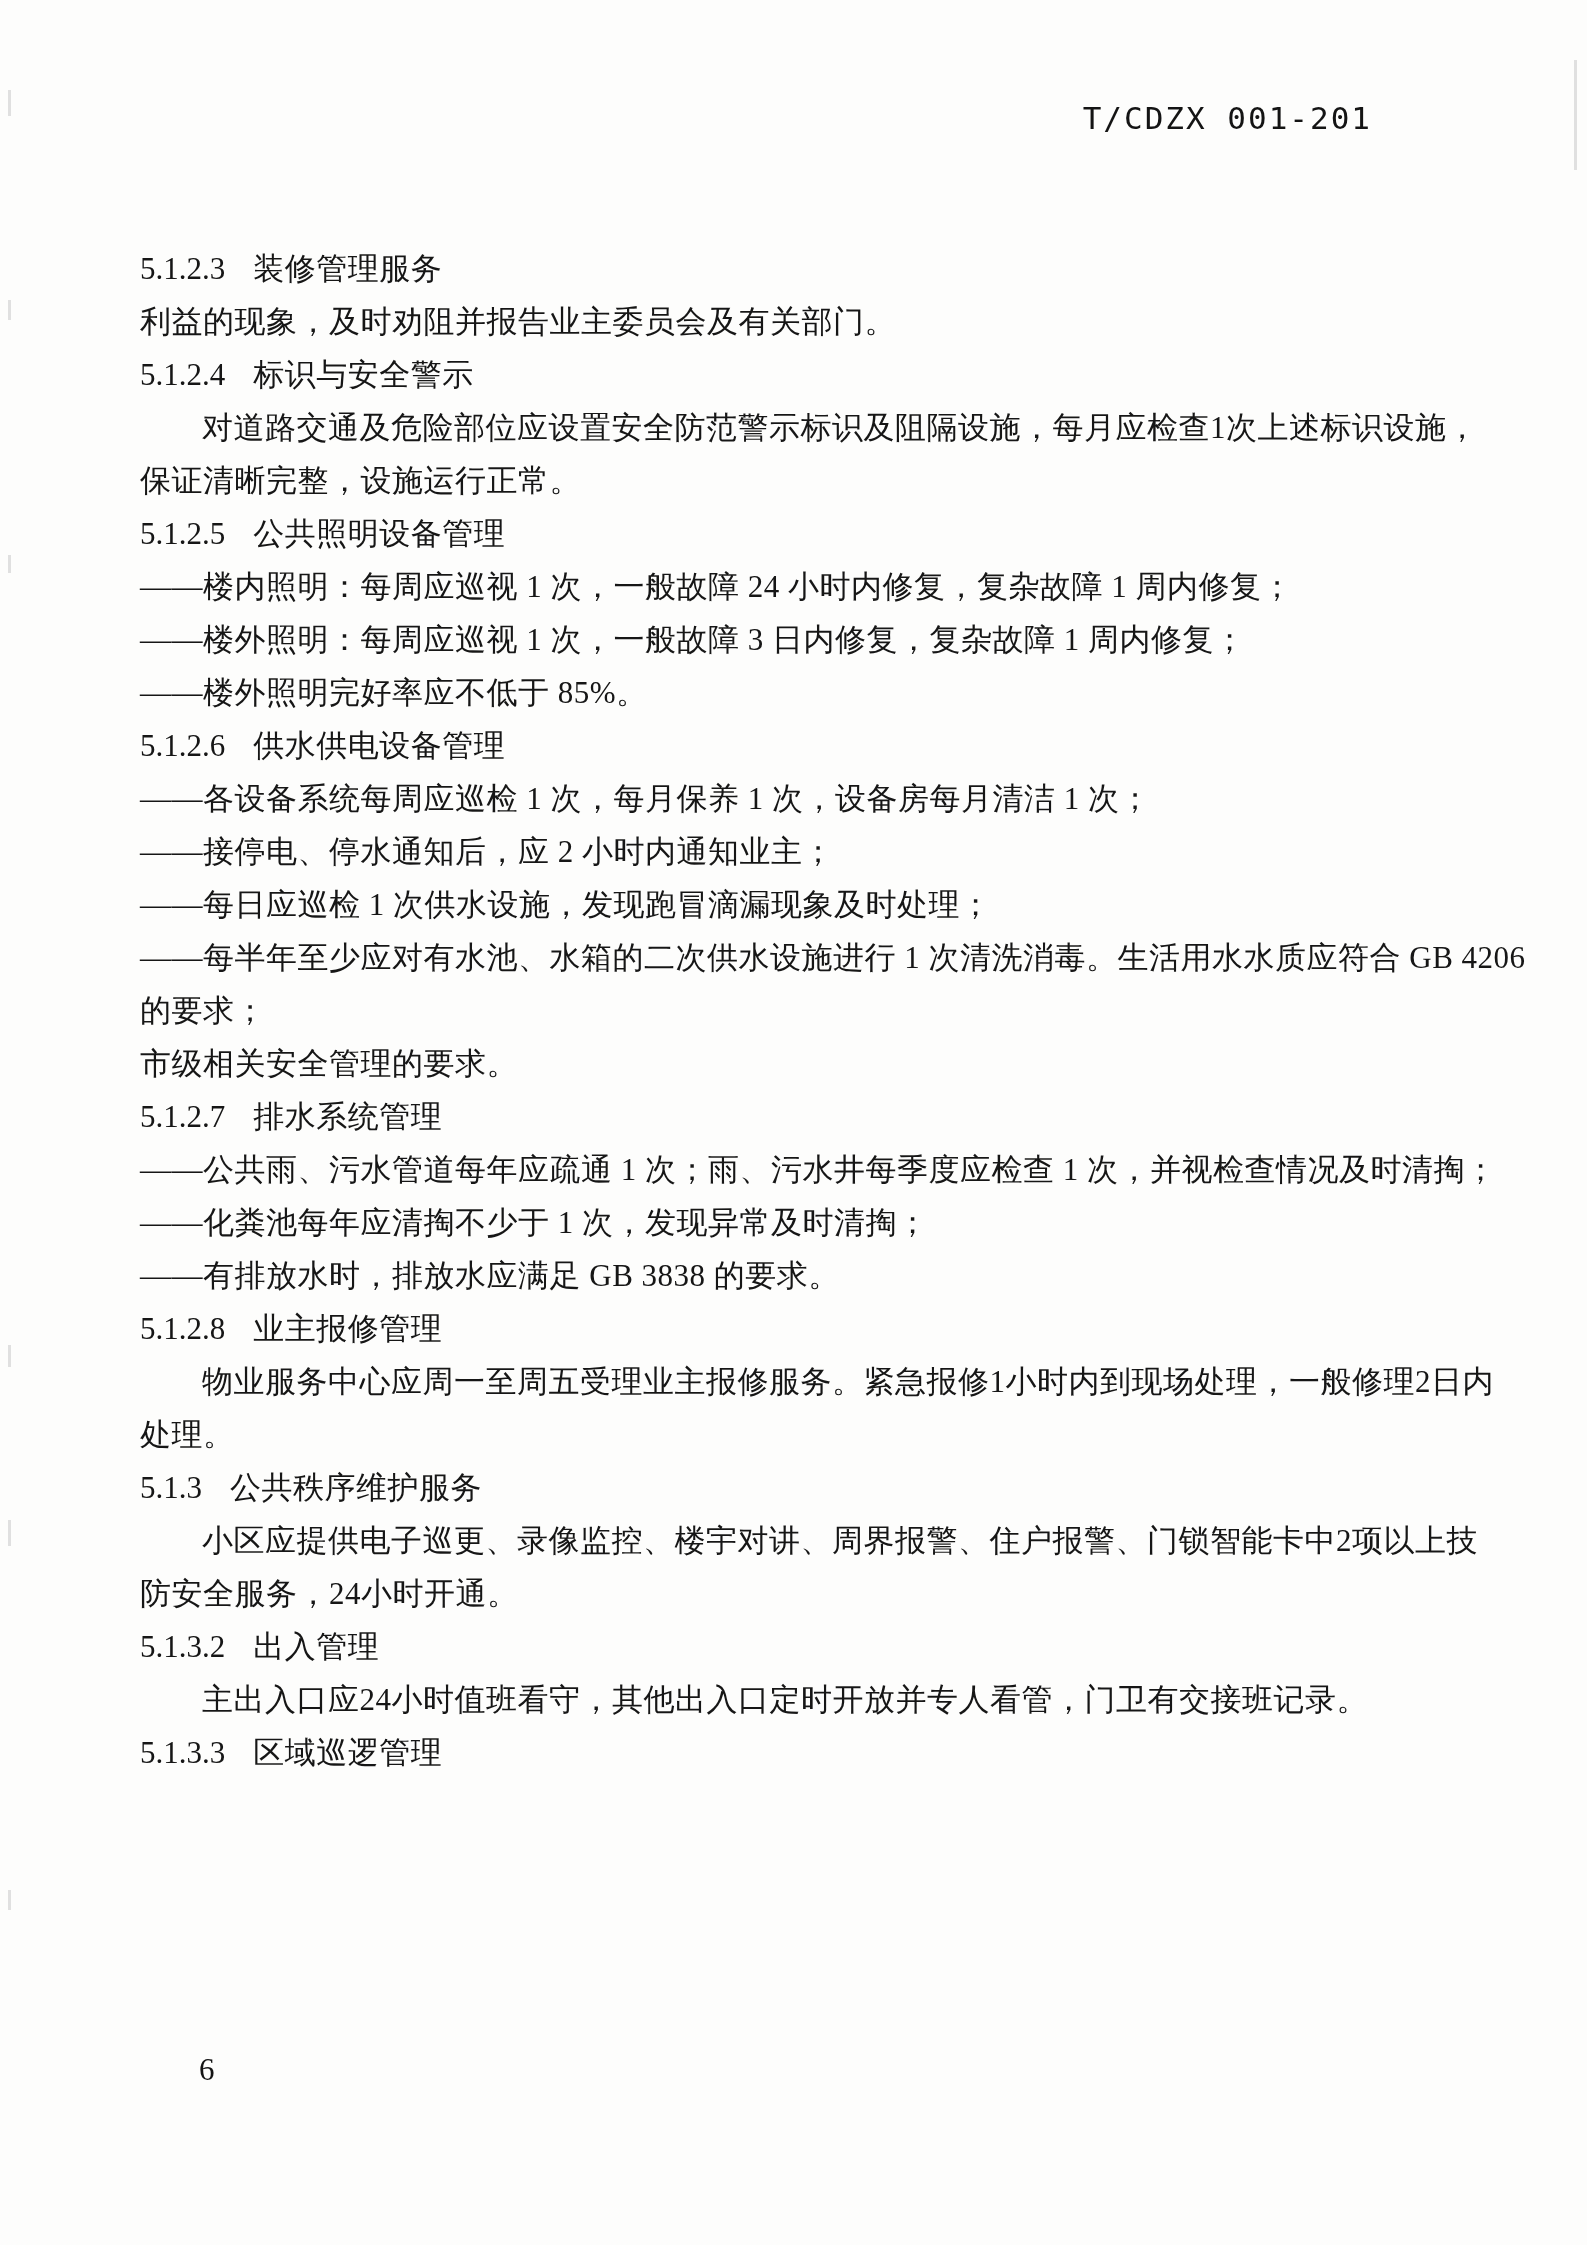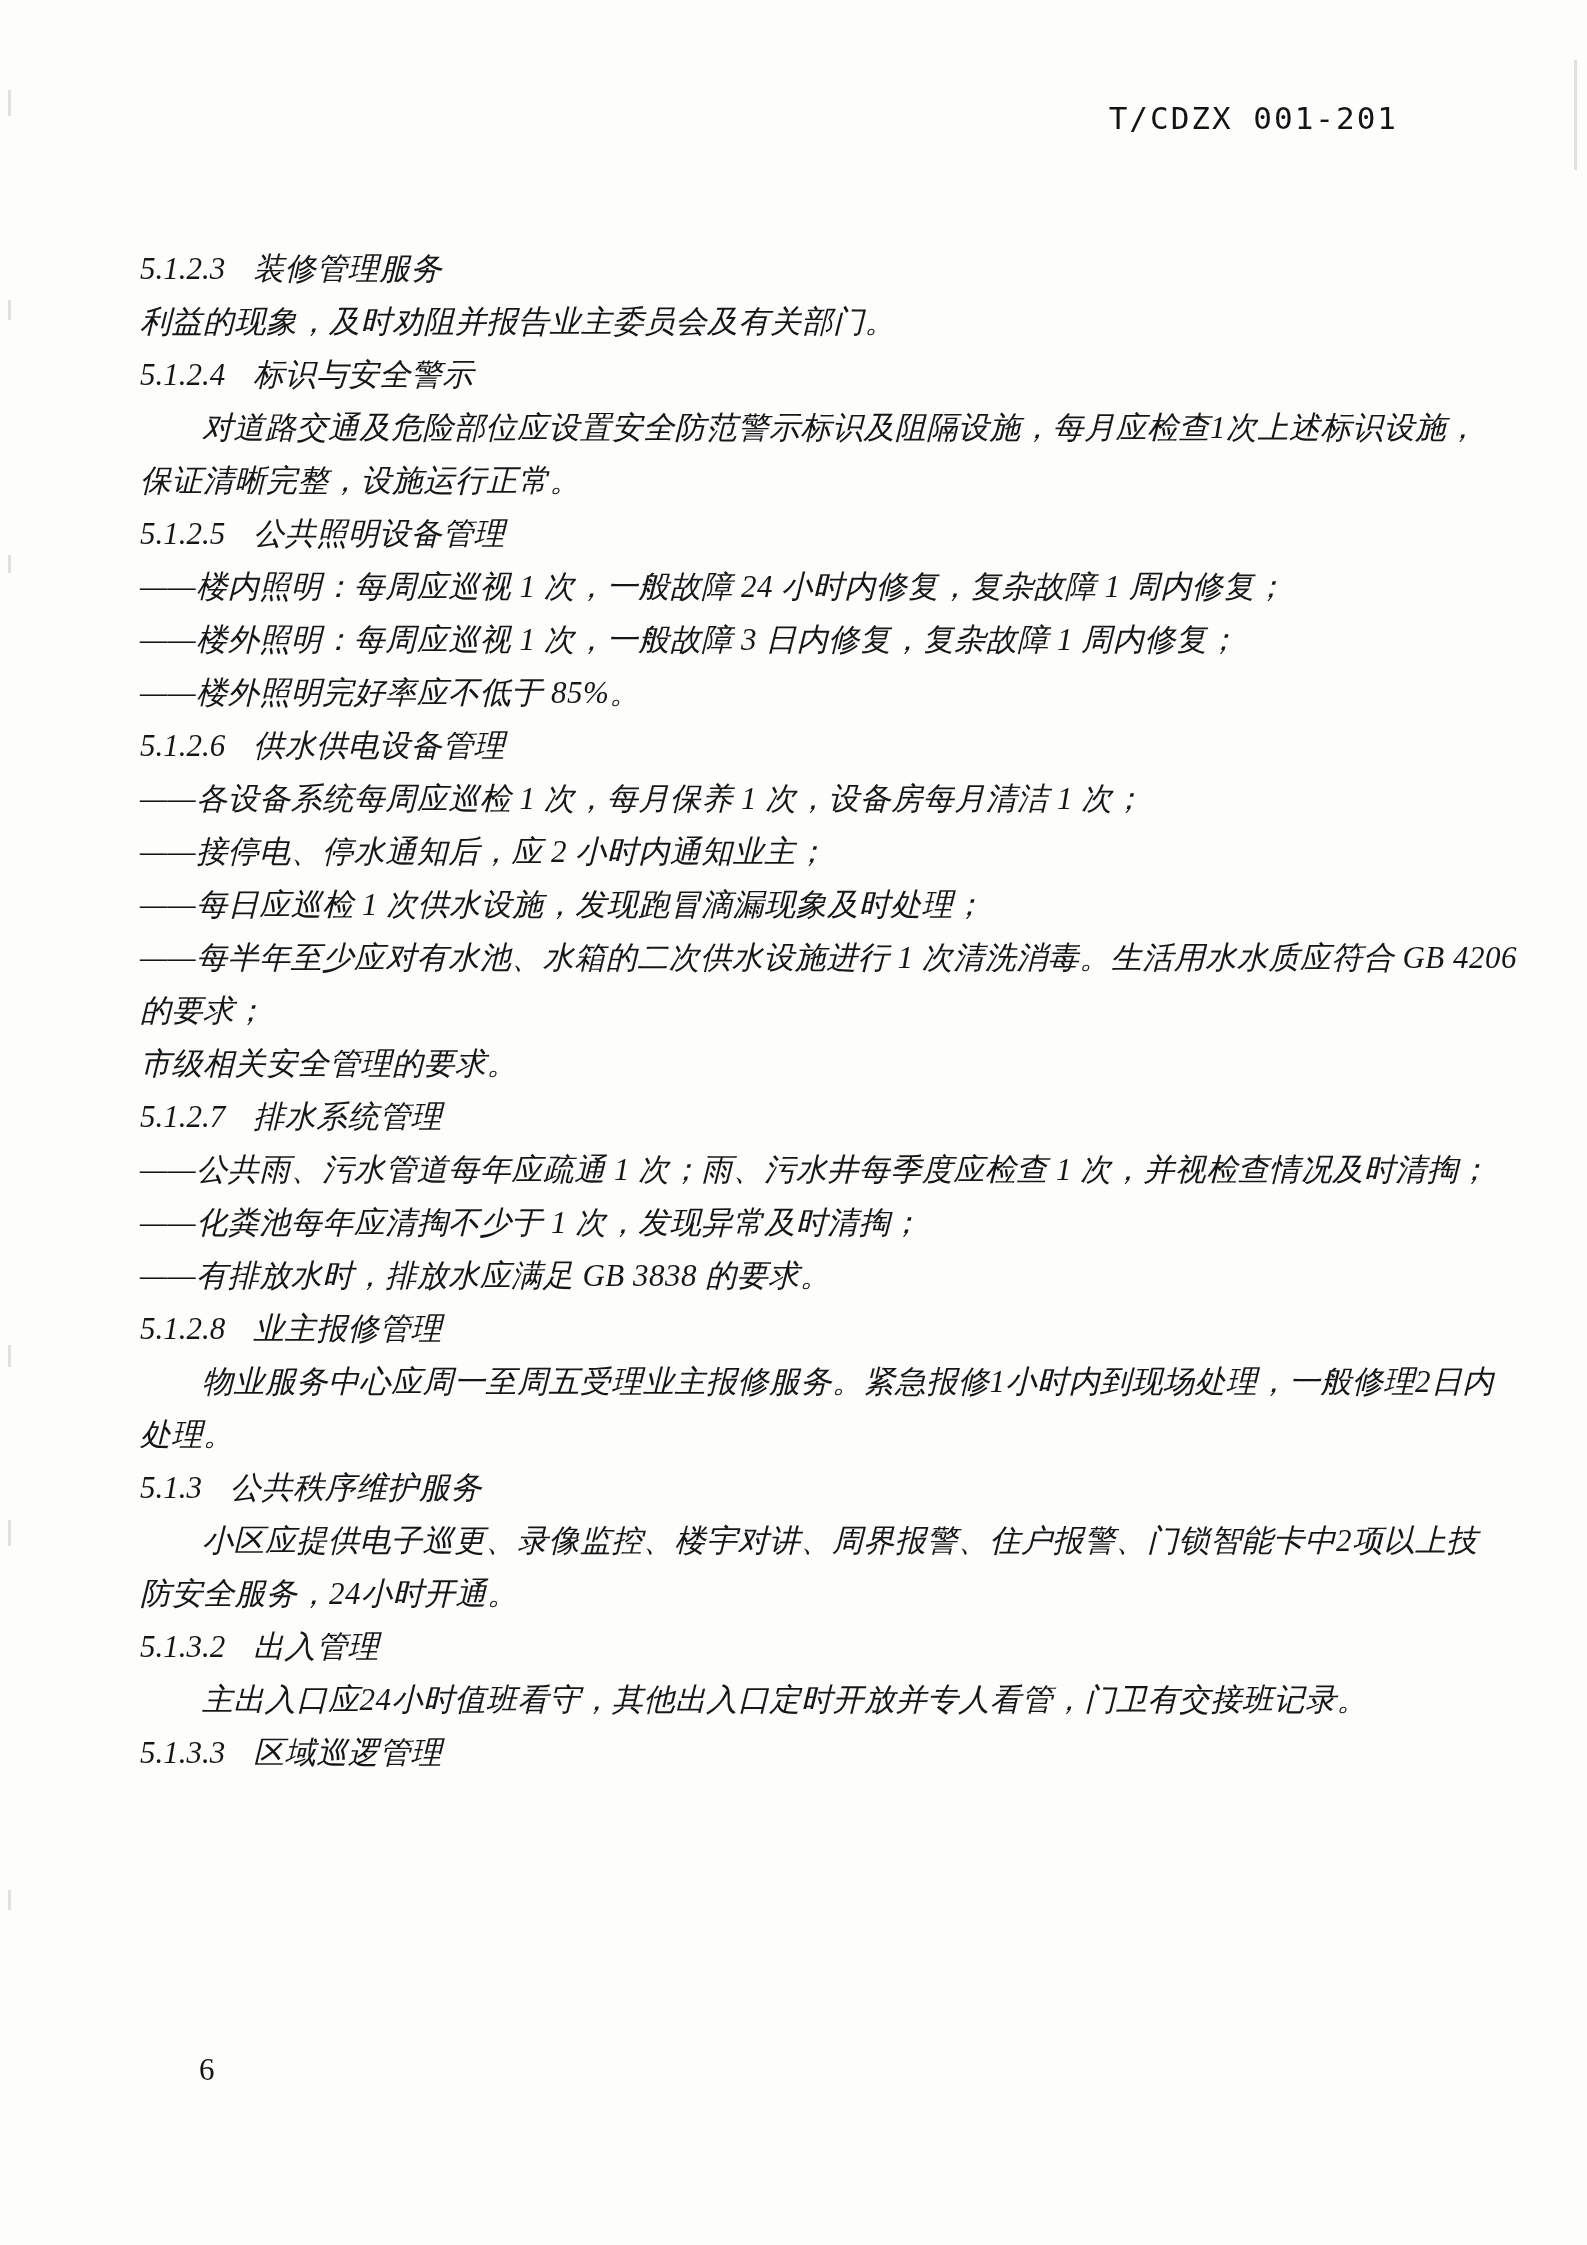--- a/index.html
+++ b/index.html
@@ -13,41 +13,40 @@
     height: 2245px;
     margin: 0 auto;
     background: #fdfdfc;
     color: #191919;
     font-family: "Liberation Serif", "DejaVu Serif", serif;
     overflow: hidden;
   }
   .doc-header {
     position: absolute;
     top: 100px;
-    right: 189px;
+    right: 215px;
     font-family: "DejaVu Sans Mono", "Liberation Mono", monospace;
     font-size: 31px;
     letter-spacing: 2px;
     color: #141414;
     white-space: nowrap;
   }
   .content {
     position: absolute;
     top: 242px;
     left: 140px;
     width: 1320px;
   }
   .line {
     height: 53px;
     line-height: 53px;
     font-size: 31px;
     letter-spacing: 0.5px;
     white-space: nowrap;
     color: #161616;
-    font-style: italic;
   }
   .line.heading .num {
     margin-right: 28px;
     letter-spacing: 0;
   }
   .line.indent {
     text-indent: 62px;
   }
   .doc-footer {
     position: absolute;

